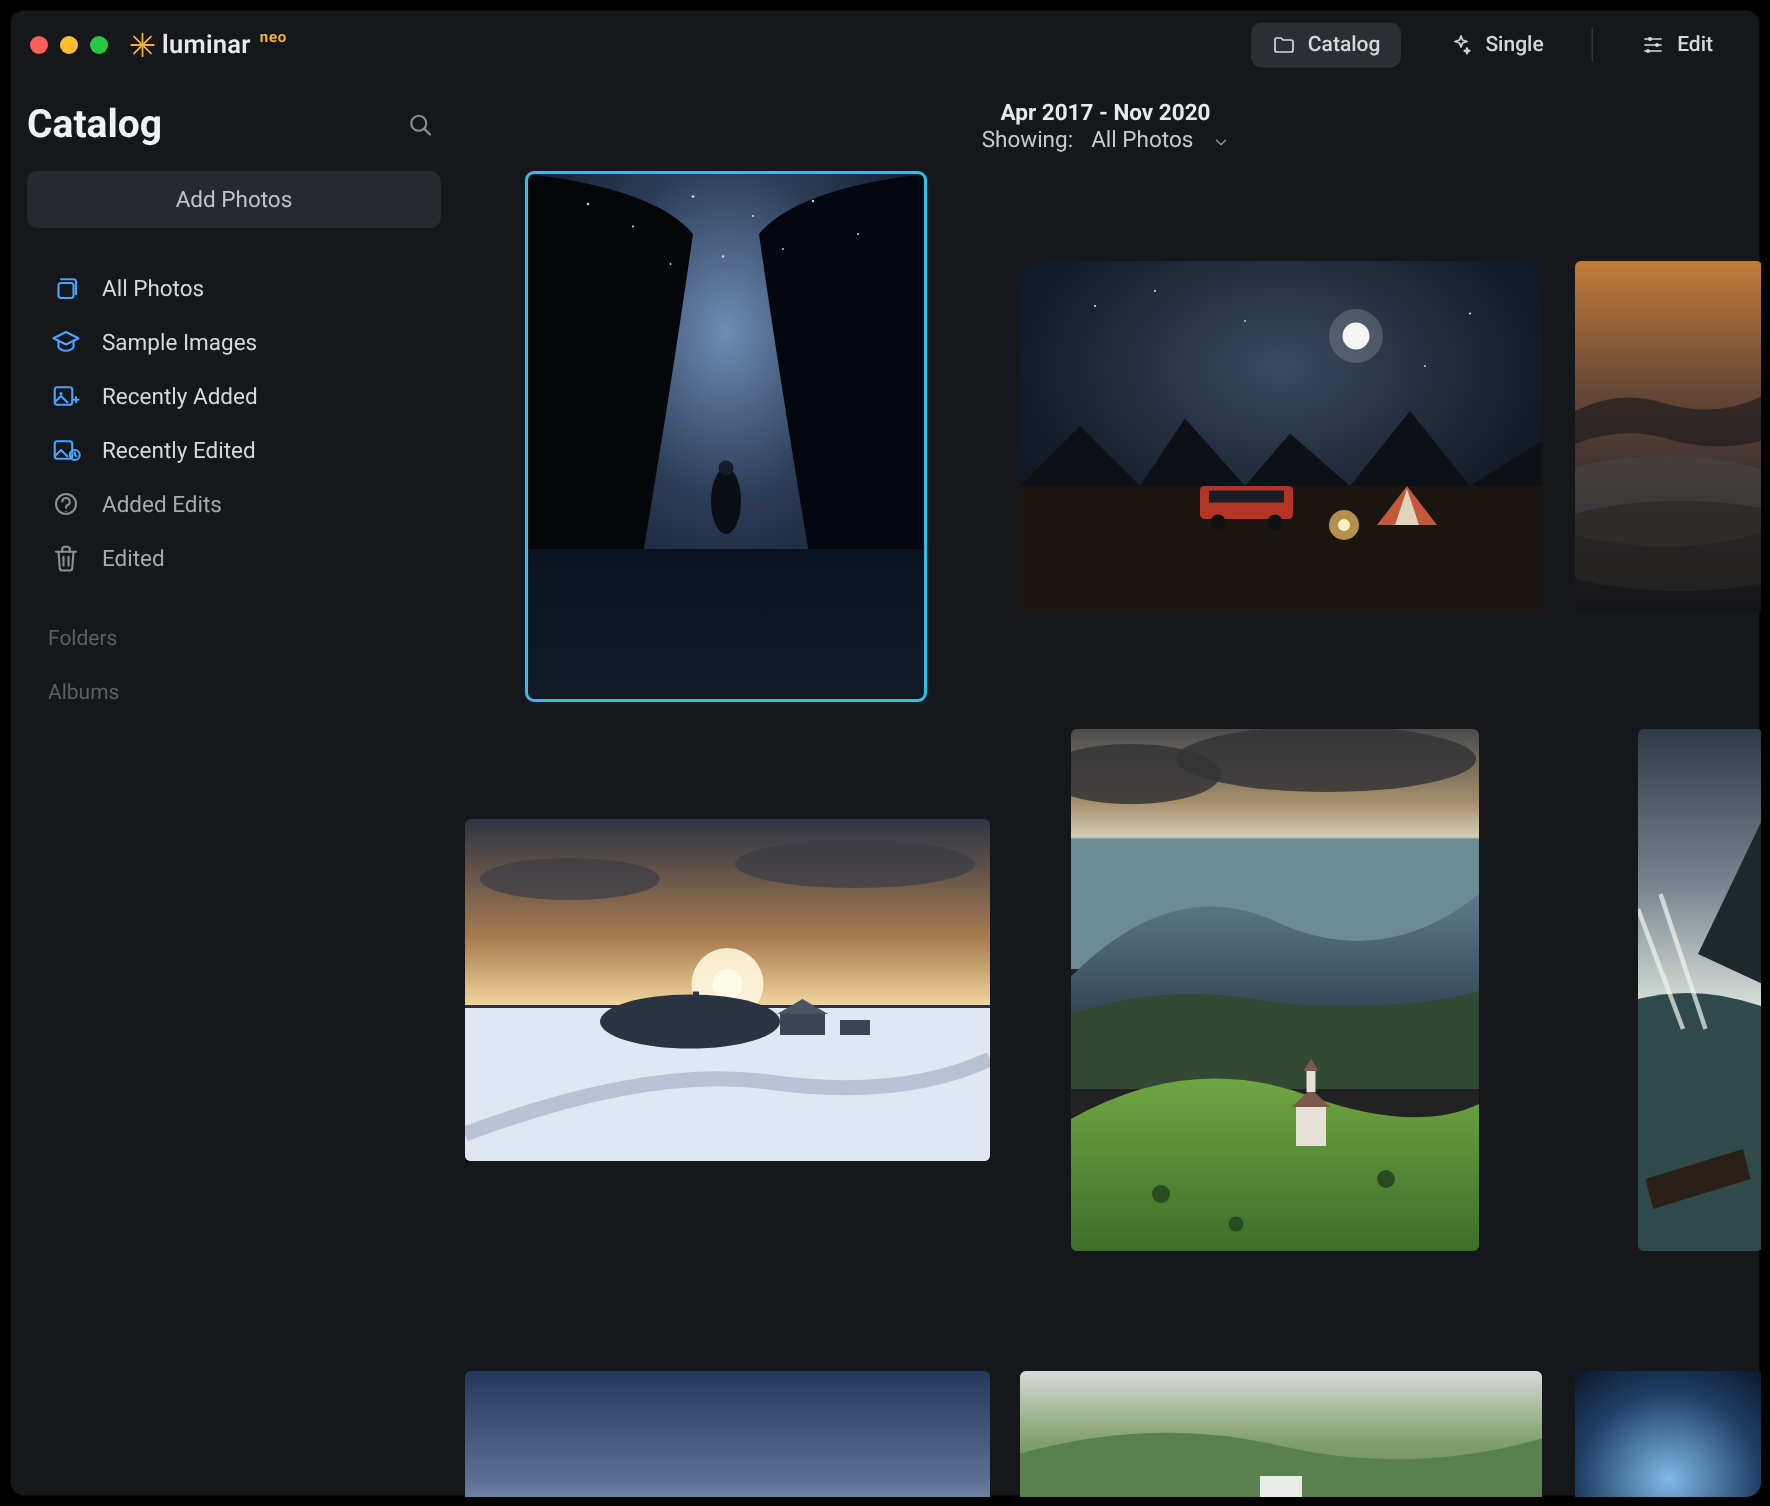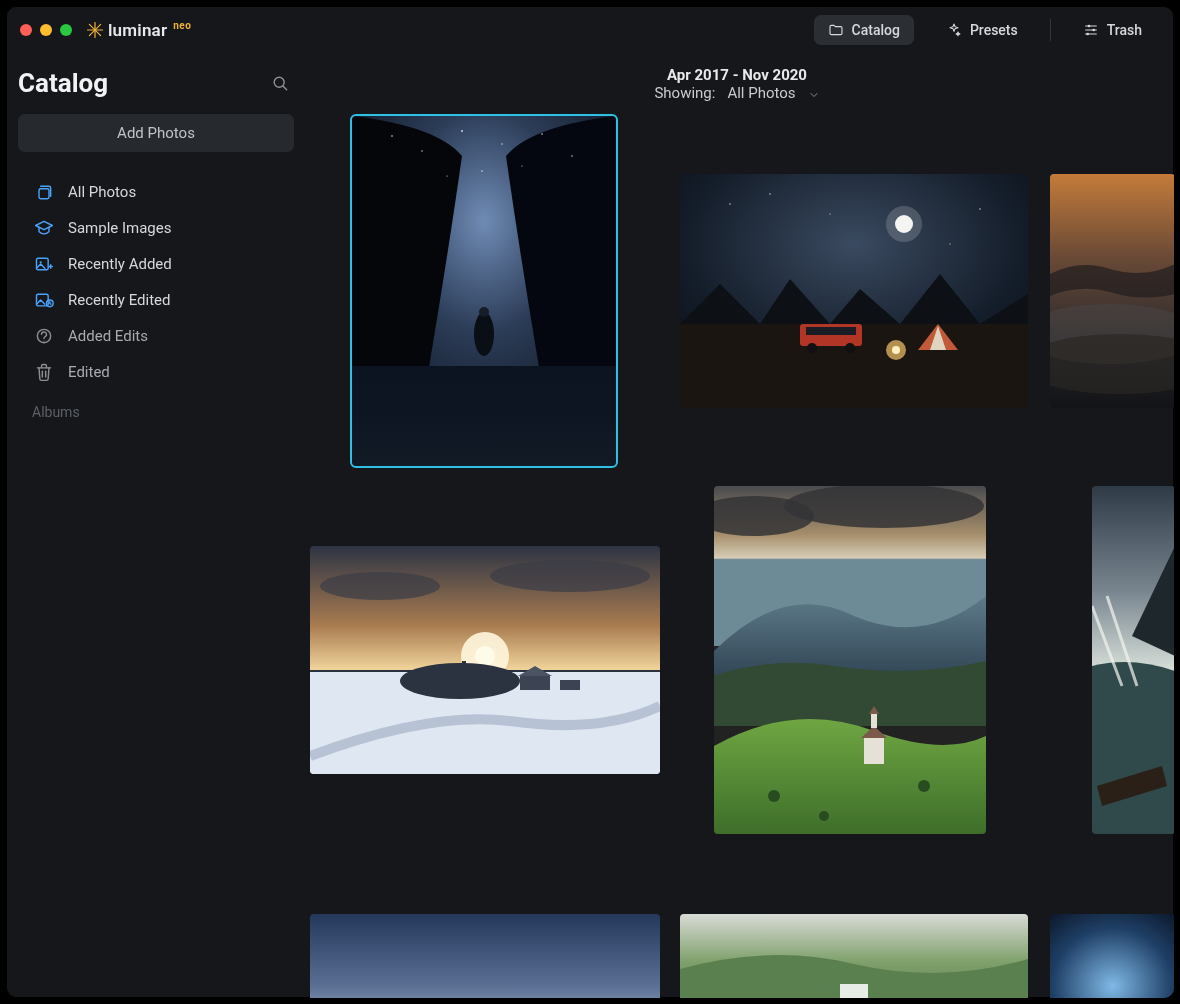--- a/index.html
+++ b/index.html
@@ -164,35 +164,35 @@
         </span>
         <span>Catalog</span>
       </div>
       <div class="tab">
         <span class="ico">
           <svg viewBox="0 0 24 24" class="sico">
               <path d="M12 3l1.5 4L18 8.5 13.5 10 12 14l-1.5-4L6 8.5 10.5 7z"></path>
               <path d="M18 15l.8 2 2 .8-2 .8-.8 2-.8-2-2-.8 2-.8z"></path>
             </svg>
         </span>
-        <span>Presets</span>
+        <span>Single</span>
       </div>
       <div class="vdiv"></div>
       <div class="tab">
         <span class="ico">
           <svg viewBox="0 0 24 24" class="sico">
             <line x1="4" y1="6" x2="20" y2="6"></line>
               <circle cx="9" cy="6" r="2" fill="currentColor" stroke="none"></circle>
             <line x1="4" y1="12" x2="20" y2="12"></line>
               <circle cx="16" cy="12" r="2" fill="currentColor" stroke="none"></circle>
             <line x1="4" y1="18" x2="20" y2="18"></line>
               <circle cx="7" cy="18" r="2" fill="currentColor" stroke="none"></circle>
           </svg>
         </span>
-        <span>Trash</span>
+        <span>Edit</span>
       </div>
     </div>
   </div>
 
   <div class="body">
 
     <div class="sidebar">
       <div class="side-head">
         <h1>Catalog</h1>
         <span class="search-ico">
@@ -265,20 +265,23 @@
                 <path d="M9 7V5a2 2 0 0 1 2-2h2a2 2 0 0 1 2 2v2"></path>
                 <path d="M6 7l1 13a2 2 0 0 0 2 2h6a2 2 0 0 0 2-2l1-13"></path>
                 <line x1="10" y1="11" x2="10" y2="18"></line>
                 <line x1="14" y1="11" x2="14" y2="18"></line>
               </svg>
           </span>
           <span>Edited</span>
         </div>
       </div>
 
+      <div class="section-label">
+        <span>Folders</span>
+      </div>
       <div class="section-label" style="margin-top:6px">
         <span>Albums</span>
       </div>
     </div>
 
     <div class="main">
       <div class="main-head">
         <div class="date-range">Apr 2017 - Nov 2020</div>
         <div class="showing">
           <span>Showing: </span>

